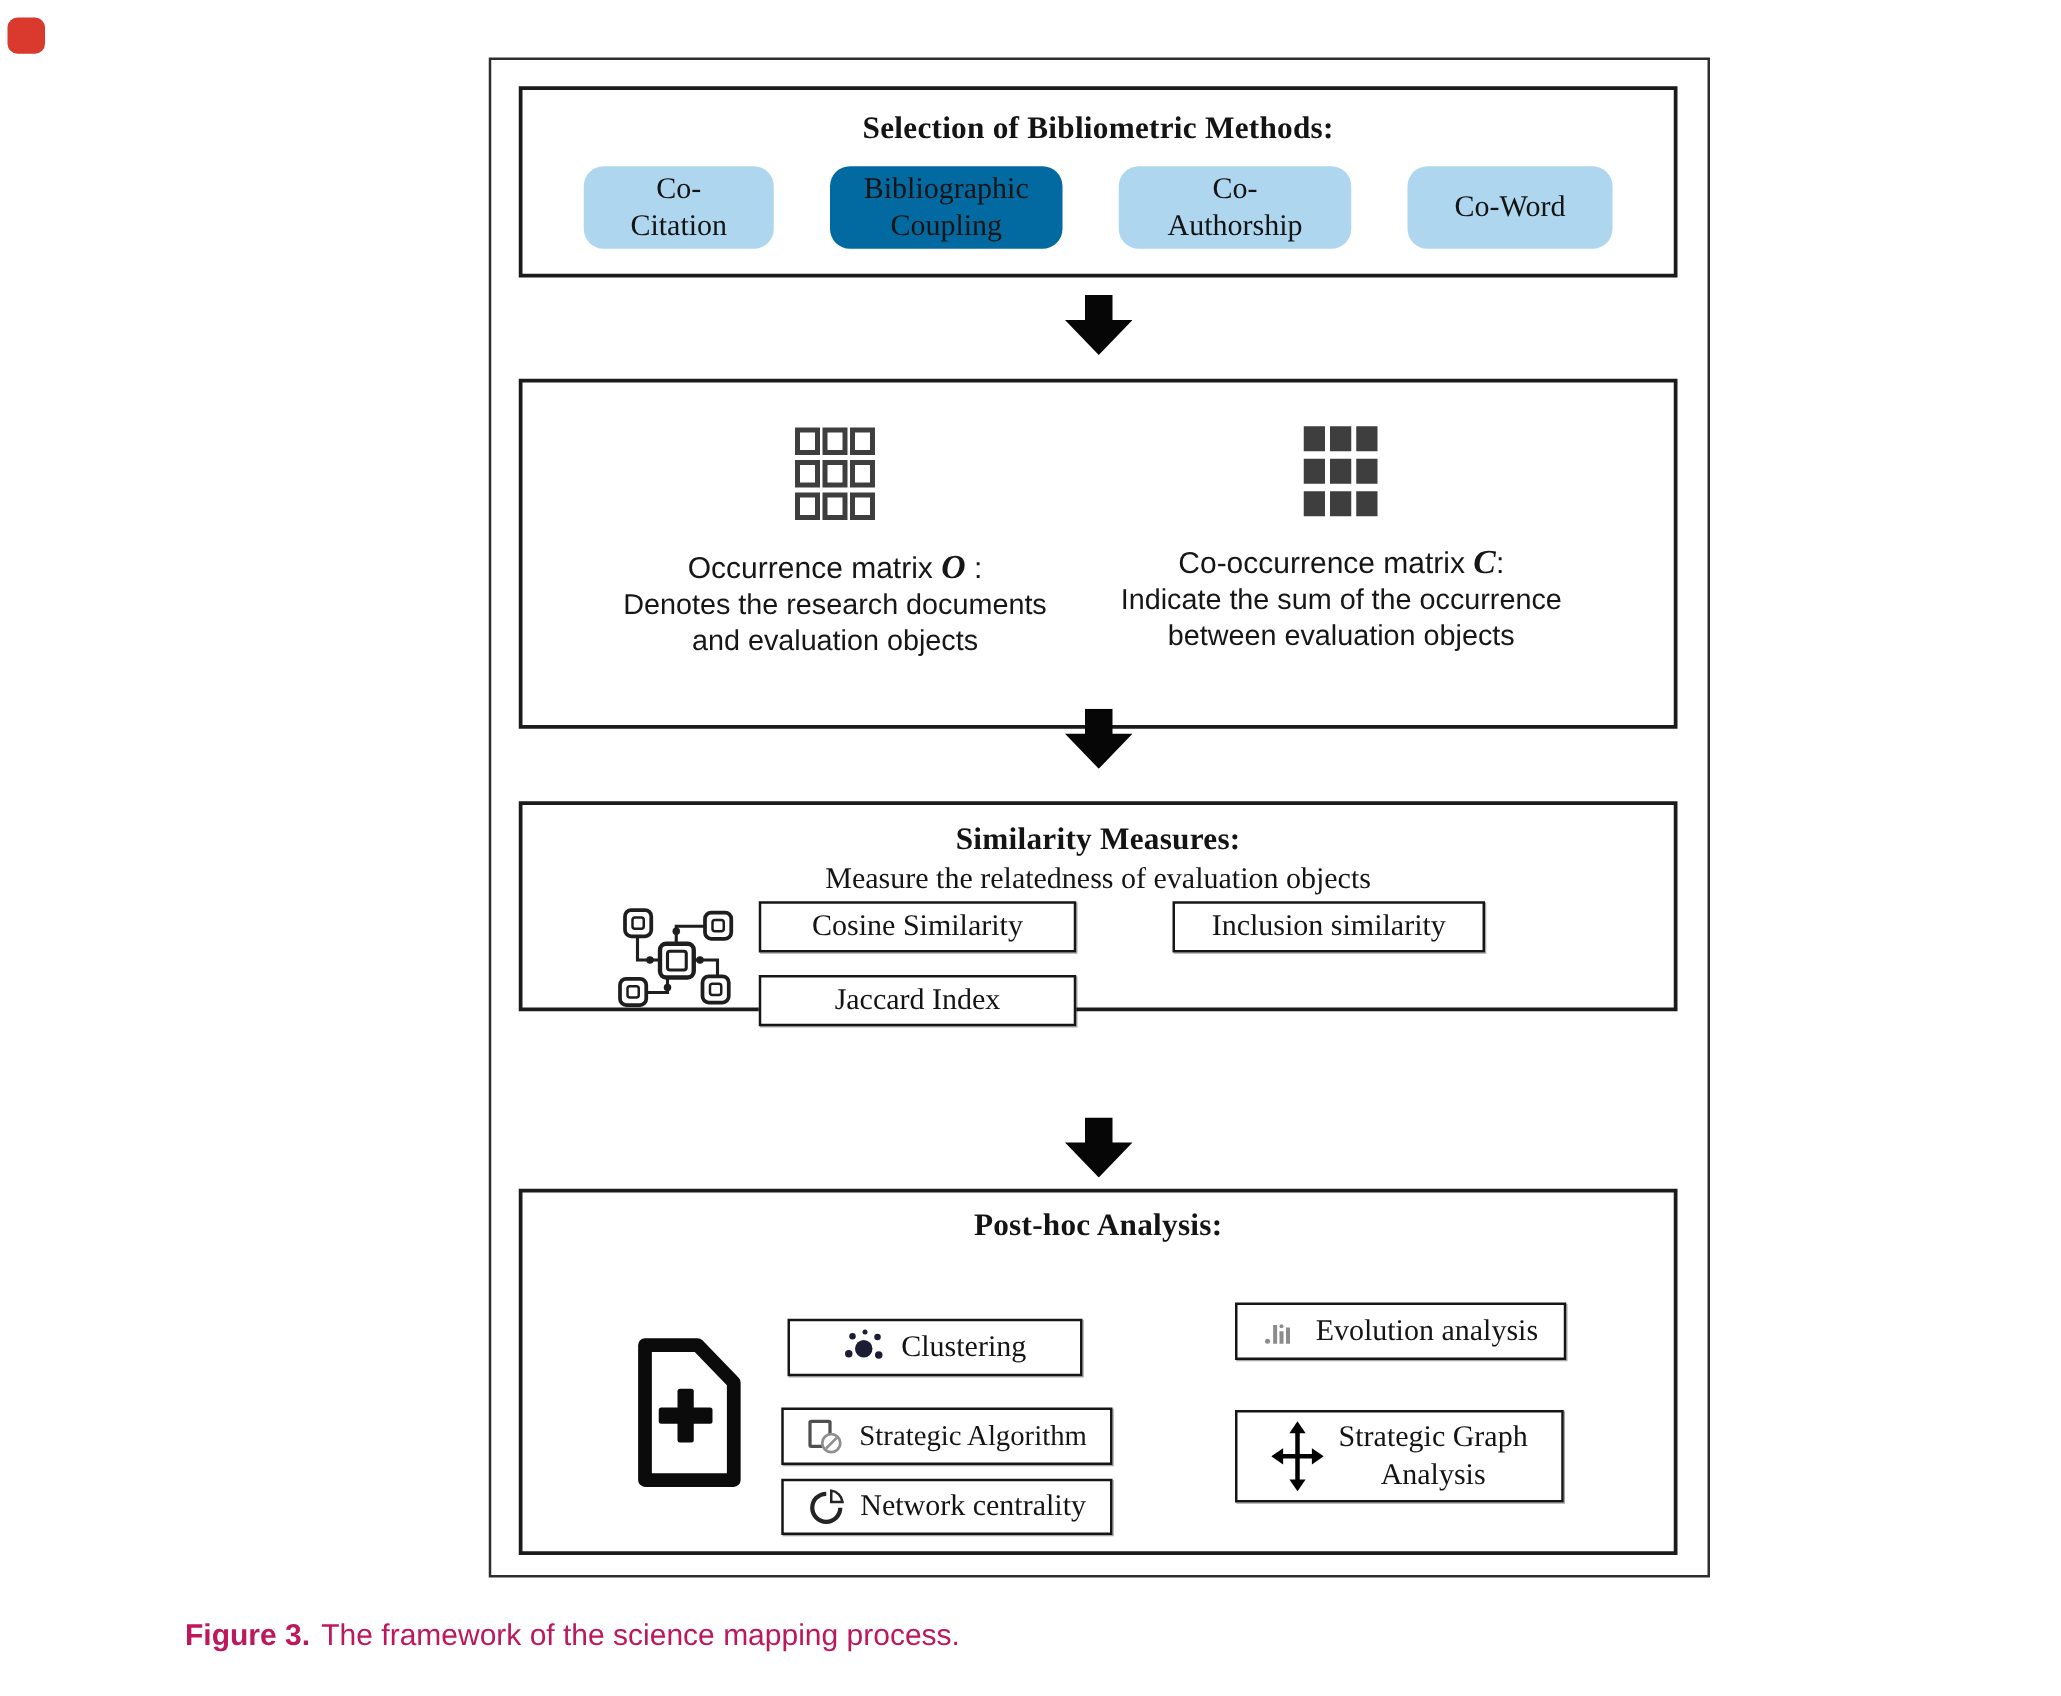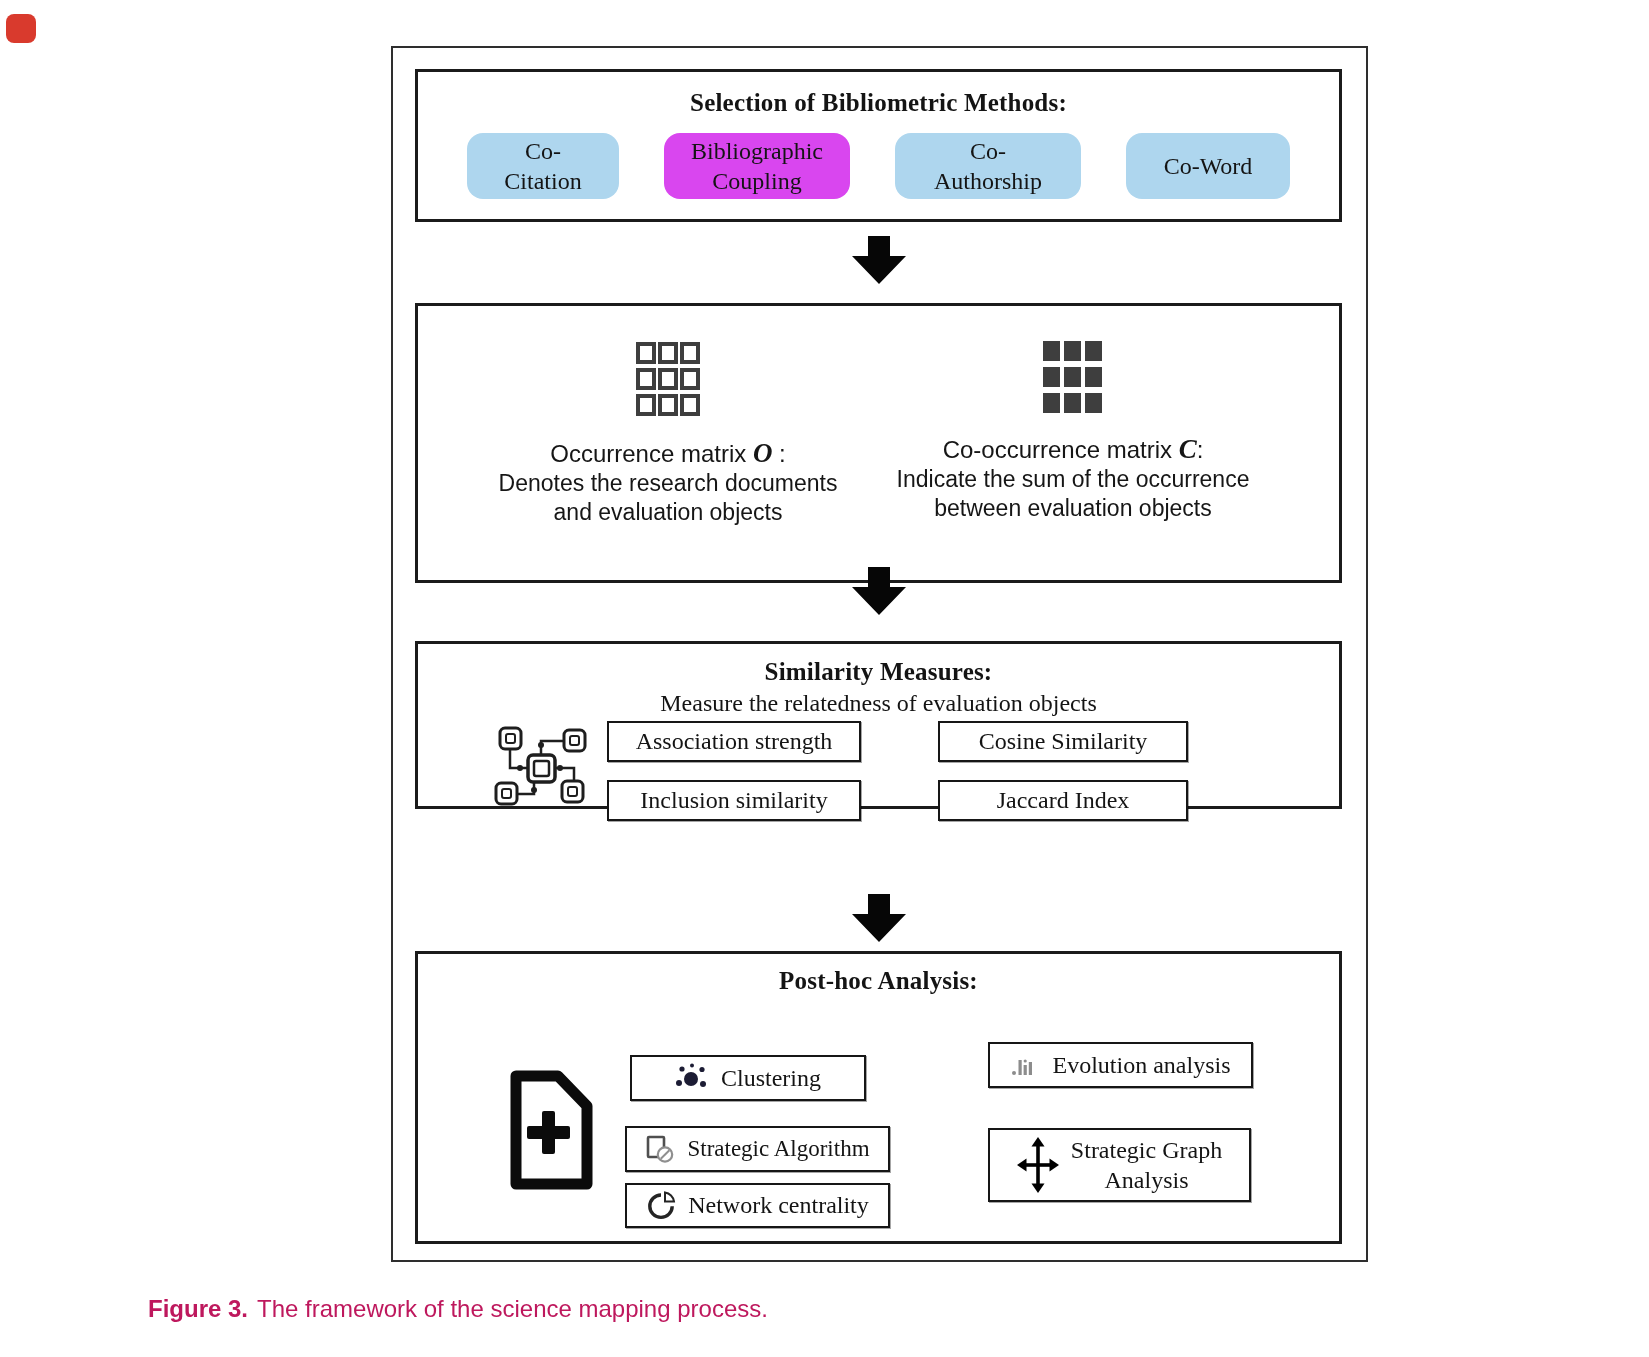--- a/index.html
+++ b/index.html
@@ -196,21 +196,21 @@
 
   <div class="corner-artifact" style="background: rgb(217, 58, 45);"></div>
 
   <div class="figure-frame"></div>
 
   <div class="section-box methods-box">
     <div class="section-title">Selection of Bibliometric Methods:</div>
     <div class="chips-row">
       <div class="chip" style="background: rgb(174, 214, 238);">Co-
 Citation</div>
-      <div class="chip" style="background: #d946ef;">Bibliographic
+      <div class="chip" style="background: #0369a1;">Bibliographic
 Coupling</div>
       <div class="chip" style="background: rgb(174, 214, 238);">Co-
 Authorship</div>
       <div class="chip" style="background: rgb(174, 214, 238);">Co-Word</div>
     </div>
   </div>
 
   <div class="arrow-wrap arrow1">
     <svg width="54" height="48" viewBox="0 0 54 48">
       <polygon points="16,0 38,0 38,20 54,20 27,48 0,20 16,20" fill="#060606"></polygon>
@@ -289,21 +289,20 @@
         <rect x="44" y="37" width="15" height="15" rx="2" fill="none" stroke="#1e1e1e" stroke-width="2.5"></rect>
         <g fill="#1e1e1e">
           <circle cx="51" cy="21" r="3"></circle>
           <circle cx="30" cy="44" r="3"></circle>
           <circle cx="44" cy="66" r="3"></circle>
           <circle cx="70" cy="44" r="3"></circle>
         </g>
       </svg>
     </div>
     <div class="sim-grid">
-      <div class="measure-box">Association strength</div>
       <div class="measure-box">Cosine Similarity</div>
       <div class="measure-box">Inclusion similarity</div>
       <div class="measure-box">Jaccard Index</div>
     </div>
   </div>
 
   <div class="arrow-wrap arrow3">
     <svg width="54" height="48" viewBox="0 0 54 48">
       <polygon points="16,0 38,0 38,20 54,20 27,48 0,20 16,20" fill="#060606"></polygon>
     </svg>

